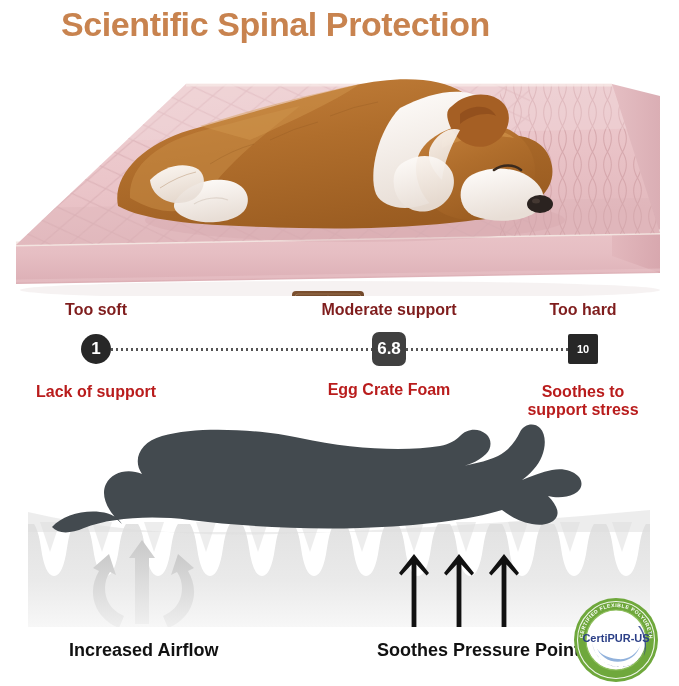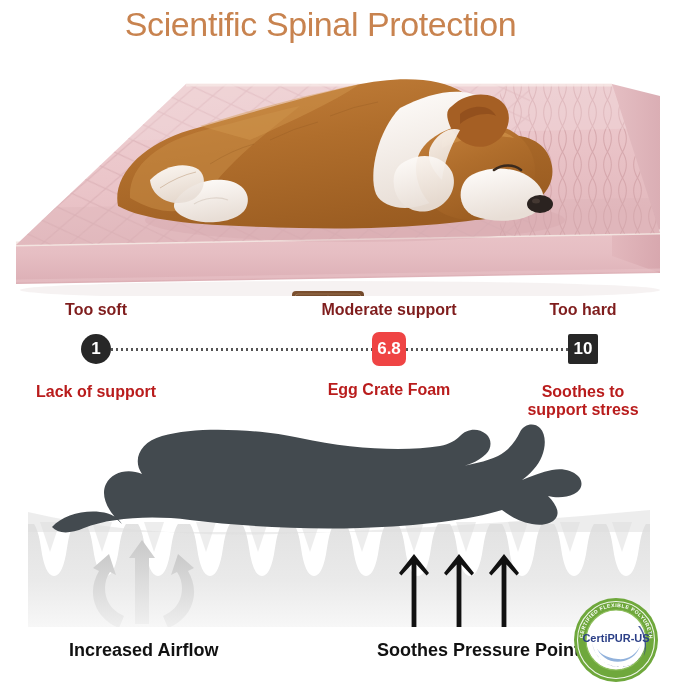--- a/index.html
+++ b/index.html
@@ -7,24 +7,23 @@
     width:679px;height:686px;overflow:hidden;position:relative;
     font-family:"Liberation Sans", sans-serif;
     -webkit-font-smoothing:antialiased;
   }
   .page{position:relative;width:679px;height:686px;background:#fff;}
 
   
   .title{
     position:absolute;left:0;top:0;width:551px;height:48px;
     display:flex;align-items:center;justify-content:center;
-    font-size:34px;font-weight:normal;letter-spacing:-0.4px;
+    font-size:34px;font-weight:bold;letter-spacing:-0.4px;
     color:#C8834F;
     font-family:"Liberation Sans", sans-serif;
-    padding-left:45px;
   }
 
   
   .hero{position:absolute;left:0;top:48px;width:679px;height:248px;overflow:hidden;}
   .hero svg{display:block;}
 
   
   .scale{position:absolute;left:0;top:300px;width:679px;height:110px;}
   .scale-track{
     position:absolute;left:96px;top:48px;width:487px;height:3px;
@@ -40,22 +39,22 @@
     position:absolute;left:50%;transform:translateX(-50%);
     top:34px;white-space:nowrap;text-align:center;line-height:1.14;
     font-size:16px;font-weight:bold;color:#b91c1c;
   }
   .badge{
     position:absolute;left:50%;top:0;transform:translate(-50%,-50%);
     display:flex;align-items:center;justify-content:center;
     color:#fff;font-weight:bold;z-index:2;
   }
   .badge.circle{width:30px;height:30px;border-radius:50%;background:#272727;font-size:17px;}
-  .badge.square{width:30px;height:30px;border-radius:2px;background:#272727;font-size:17px;}
-  .badge.rounded{width:34px;height:34px;border-radius:7px;background:#ef4444;font-size:17px;}
+  .badge.square{width:30px;height:30px;border-radius:2px;background:#272727;font-size:11px;}
+  .badge.rounded{width:34px;height:34px;border-radius:7px;background:#404040;font-size:17px;}
 
   
   .diagram{position:absolute;left:0;top:412px;width:679px;height:215px;}
   .diagram svg{display:block;}
 
   
   .cap{
     position:absolute;font-size:18px;font-weight:bold;color:#111;white-space:nowrap;margin-left:6px;
   }
   .cap-airflow{left:63px;top:640px;}

